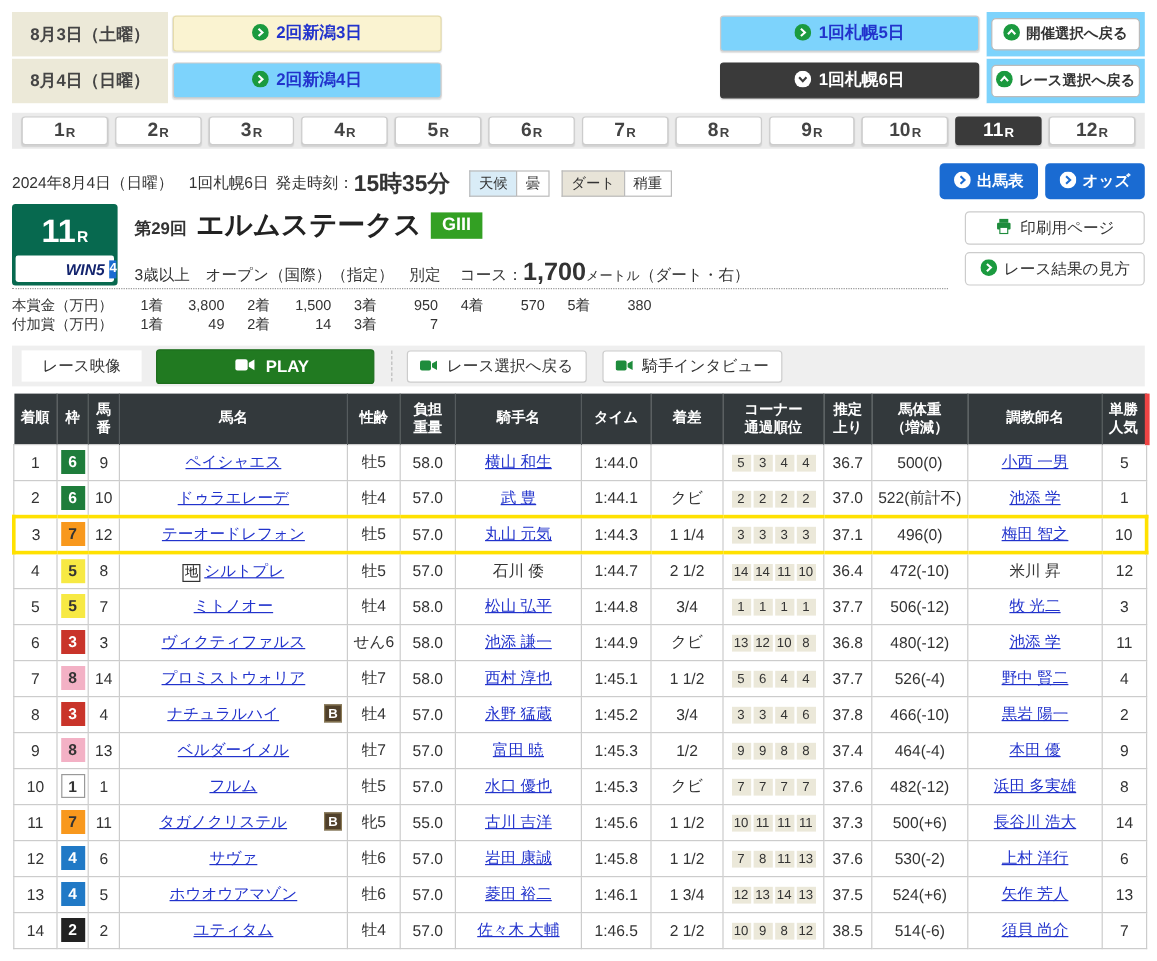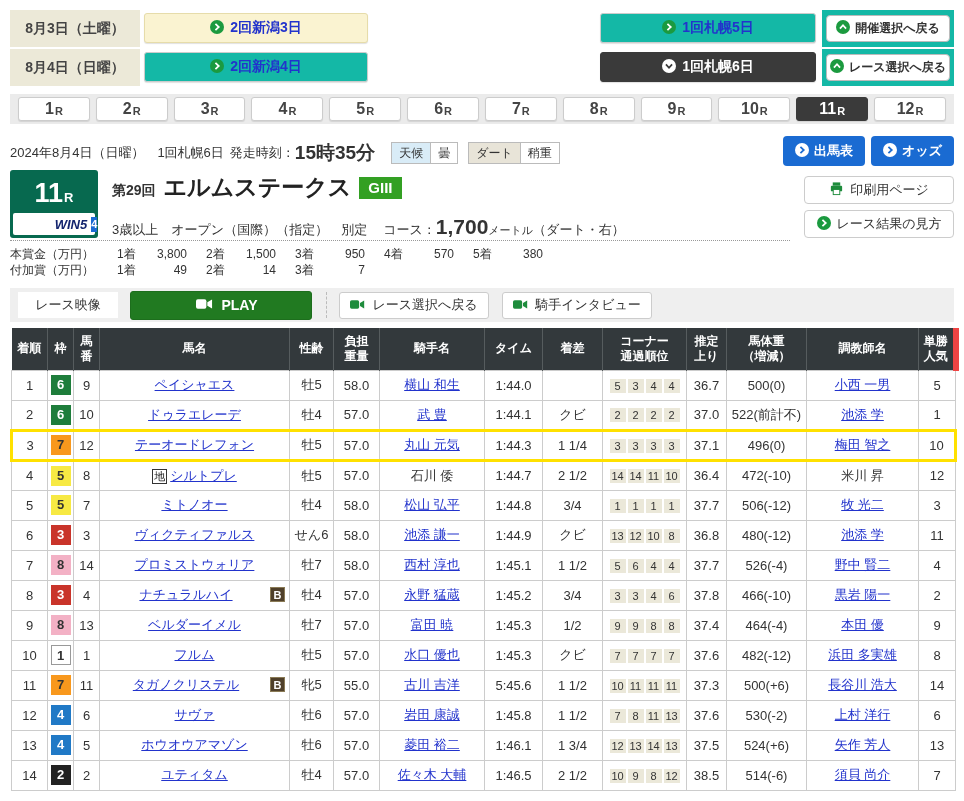--- a/index.html
+++ b/index.html
@@ -11,28 +11,28 @@
   }
   .page { width:964px; position:relative; }
 
   
   .day-selector { margin:10px 10px 0 10px; }
   .day-row { display:flex; height:37px; margin-bottom:2px;justify-content:center; }
   .day-label { width:130px; background:#ece9d8; display:flex; align-items:center; justify-content:center;
     font-size:14px; font-weight:bold; color:#444; }
   .day-main { width:682px; position:relative; background:#fff; }
   .meeting-btn { position:absolute; top:3px; height:30px; border-radius:3px; border:1px solid #ccc;
-    background:#14b8a6; display:flex; align-items:center; justify-content:center; gap:6px;
+    background:#7dd3fc; display:flex; align-items:center; justify-content:center; gap:6px;
     font-size:14px; font-weight:bold; color:#2233cc; cursor:pointer;
     font-family:inherit; box-shadow:0 1px 1px rgba(0,0,0,.12); }
   .meeting-btn.cream { background:#faf3d1; border-color:#e6dcaa; }
   .meeting-btn.dark { background:#3a3a3a; border-color:#3a3a3a; color:#fff; }
   .mb-1 { left:4px;  width:224px; }
   .mb-2 { left:460px; width:216px; }
-  .day-right { width:132px; background:#14b8a6; display:flex; align-items:center; justify-content:center; }
+  .day-right { width:132px; background:#7dd3fc; display:flex; align-items:center; justify-content:center; }
   .back-btn { width:124px; height:27px; background:#fff; border:1px solid #bbb; border-radius:4px;
     display:flex; align-items:center; justify-content:center; gap:5px; font-size:12px; font-weight:bold;
     color:#333; cursor:pointer; font-family:inherit; }
 
   .ic { display:inline-block; vertical-align:middle; }
 
   
   .race-tabs { margin:8px 10px 0 10px; height:30px; background:#ebebeb; display:flex;
     align-items:center; gap:6px; padding:0 8px; }
   .rtab { flex:1; height:24px; background:#fff; border:1px solid #ccc; border-radius:3px;
@@ -106,21 +106,21 @@
   .video-btn { width:150px; height:27px; background:#fff; border:1px solid #ccc; border-radius:3px;
     font-size:13px; display:flex; align-items:center; justify-content:center; gap:7px; cursor:pointer;
     font-family:inherit; color:#333; margin-right:13px; }
   .cam { fill:#fff; }
   .cam-green { fill:#1e8c3c; }
 
   
   table.results { margin:6px 10px 0 10px; width:944px; border-collapse:collapse; table-layout:fixed; }
   table.results th { background:#33393c; color:#fff; font-size:12px; font-weight:bold; height:42px;
     border-right:1px solid #565c5e; line-height:1.25; text-align:center; }
-  table.results th:last-child { border-right:6px solid #ef4444; }
+  table.results th:last-child { border-right:4px solid #ef4444; }
   table.results td { border:1px solid #ccc; height:30px; font-size:13px; text-align:center;
     background:#fff; padding:0 2px; }
   td.c-horse, td.c-jockey, td.c-trainer, td.c-margin, td.c-bw, td.c-time { text-align:left; padding-left:6px; }
   .waku { display:inline-block; width:20px; height:20px; line-height:20px; font-weight:bold;
     font-size:13px; text-align:center; vertical-align:middle; }
   .link { color:#2233cc; text-decoration:underline; cursor:pointer; }
   .local-badge { display:inline-block; border:1px solid #333; font-size:11px; line-height:13px;
     padding:0 1px; margin-right:3px; color:#111; }
   .b-badge { float:right; width:15px; height:15px; background:#50402a; color:#fff; font-size:11px;
     font-weight:bold; text-align:center; line-height:15px; margin-right:2px; margin-top:1px;
@@ -570,21 +570,21 @@
     <td class="c-fav">8</td>
   </tr>
         <tr>
     <td class="c-pos">11</td>
     <td class="c-frame"><span class="waku" style="background: rgb(248, 152, 29); color: rgb(51, 51, 51);">7</span></td>
     <td class="c-num">11</td>
     <td class="c-horse"><span class="horse-name link">タガノクリステル</span><span class="b-badge">B</span></td>
     <td class="c-sexage">牝5</td>
     <td class="c-weight">55.0</td>
     <td class="c-jockey"><span class="jockey-name link">古川 吉洋</span></td>
-    <td class="c-time">5:45.6</td>
+    <td class="c-time">1:45.6</td>
     <td class="c-margin">1 1/2</td>
     <td class="c-corners"><span class="corner-box">10</span><span class="corner-box">11</span><span class="corner-box">11</span><span class="corner-box">11</span></td>
     <td class="c-agari">37.3</td>
     <td class="c-bw">500(+6)</td>
     <td class="c-trainer"><span class="trainer-name link">長谷川 浩大</span></td>
     <td class="c-fav">14</td>
   </tr>
         <tr>
     <td class="c-pos">12</td>
     <td class="c-frame"><span class="waku" style="background: rgb(32, 121, 198); color: rgb(255, 255, 255);">4</span></td>

